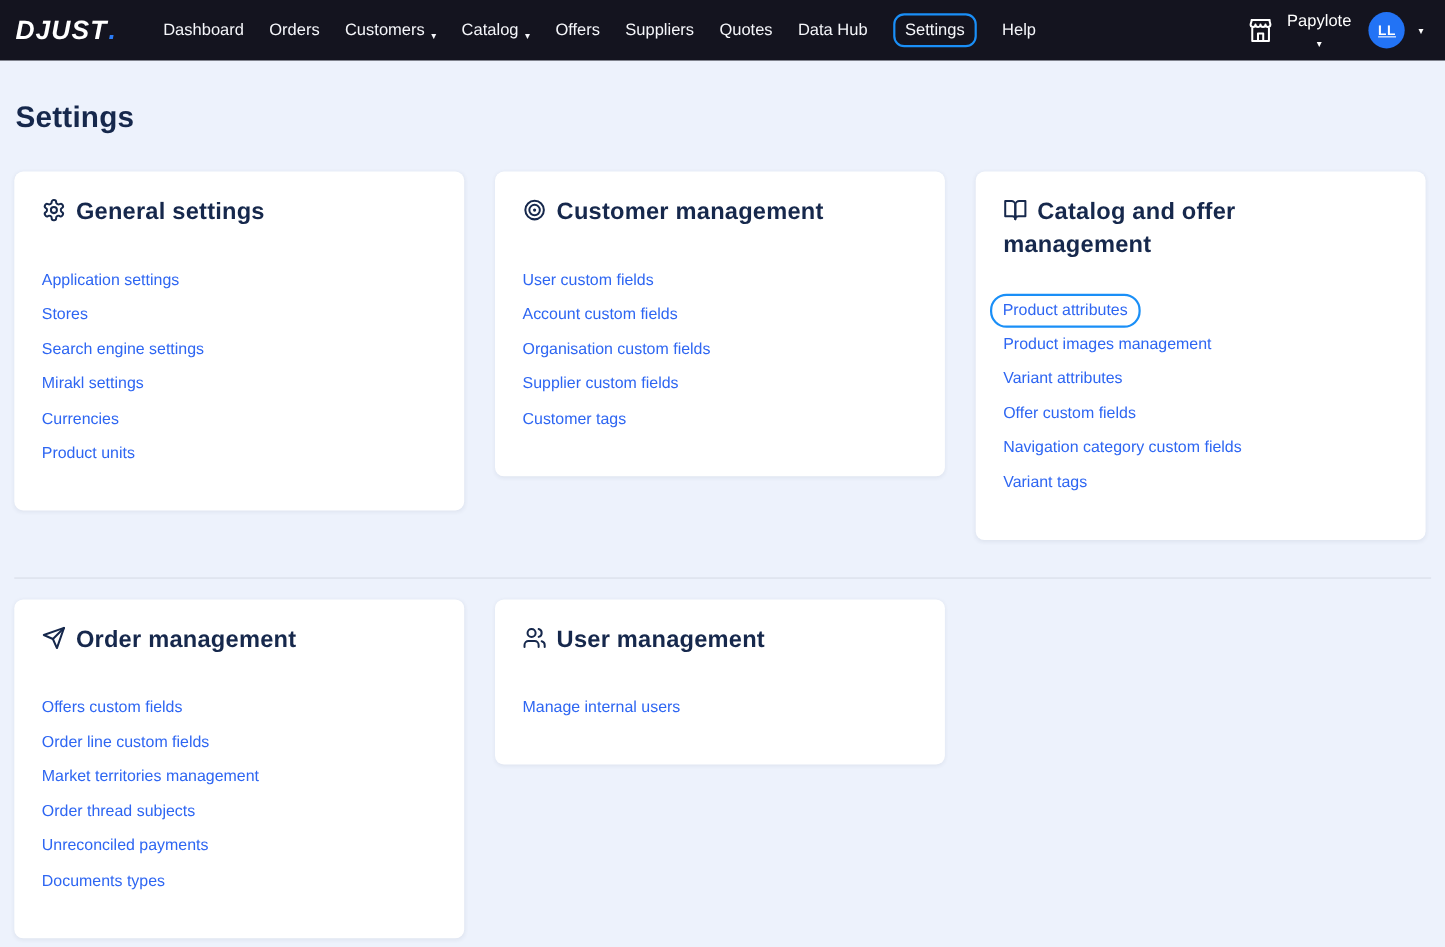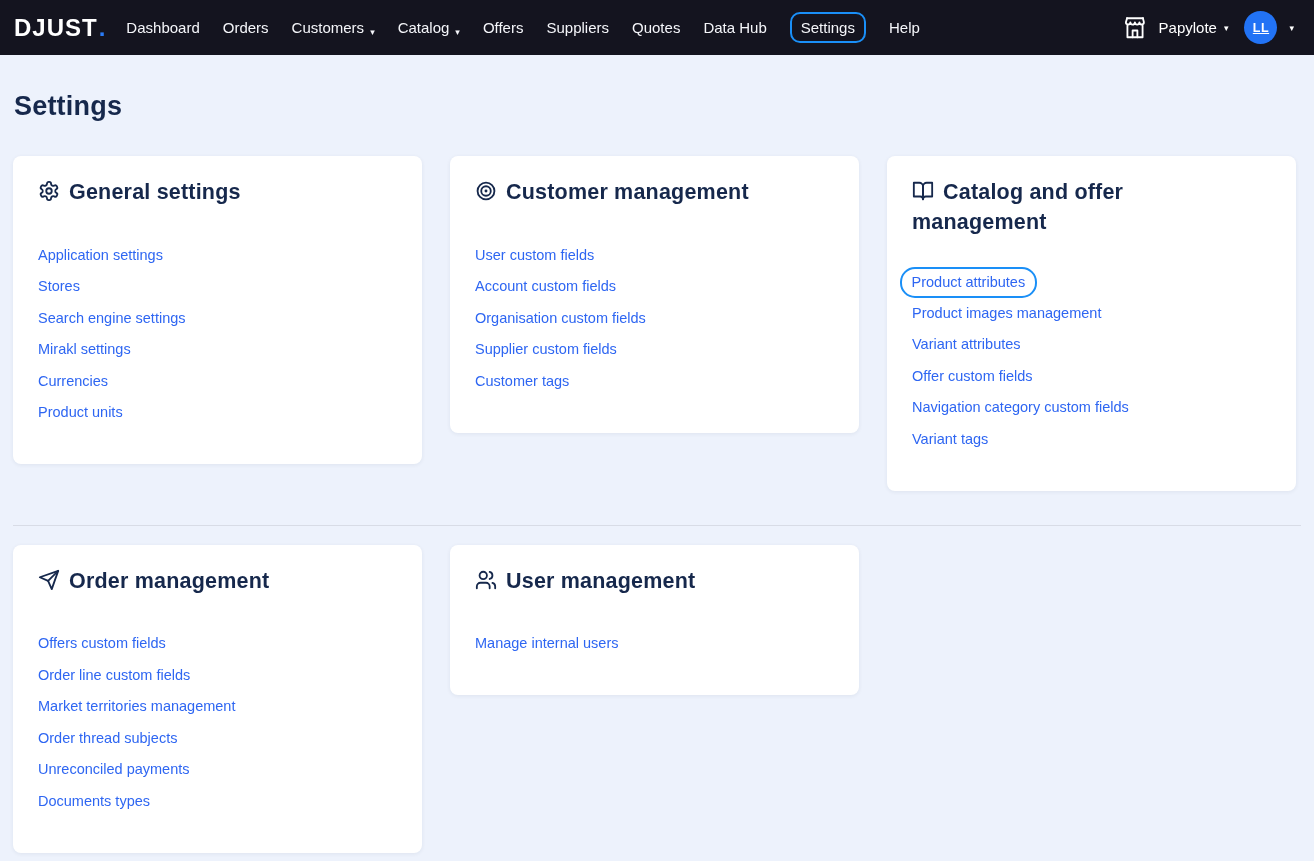--- a/index.html
+++ b/index.html
@@ -16,39 +16,40 @@
     -webkit-font-smoothing:antialiased;
   }
 
   
   .topbar{
     height:55px;background:var(--topbar-bg);
     display:flex;align-items:center;padding:0 20px 0 14px;
   }
   .logo{
     color:#fff;font-size:24px;font-weight:800;letter-spacing:1px;
-    margin-right:20px;cursor:pointer;white-space:nowrap;display:flex;align-items:baseline;
+    margin-right:42px;cursor:pointer;white-space:nowrap;display:flex;align-items:baseline;font-style:italic;
   }
   .logo-dot{color:var(--logo-dot);margin-left:1px;}
   .nav{display:flex;align-items:center;gap:23px;}
   .nav-item{
     color:var(--topbar-text);font-size:15px;font-weight:500;
     display:flex;align-items:flex-end;gap:6px;cursor:pointer;text-decoration:none;
     white-space:nowrap;
   }
   .nav-item.focused{
     border:2.5px solid var(--focus-ring);border-radius:10px;padding:5px 9px;
   }
   .caret{font-size:9px;line-height:1;position:relative;top:1px;color:inherit;}
   .topbar-right{margin-left:auto;display:flex;align-items:center;color:#fff;}
   .store-icon{display:flex;align-items:center;margin-right:11px;}
   .store-switcher{
     background:none;border:none;color:#fff;font-family:inherit;font-size:15px;
     font-weight:500;display:flex;align-items:center;gap:7px;cursor:pointer;padding:0;
     margin-right:16px;
+    flex-direction:column;
   }
   .avatar{
     width:33px;height:33px;border-radius:50%;background:var(--avatar-bg);
     color:#fff;font-size:12.5px;font-weight:700;display:flex;align-items:center;
     justify-content:center;cursor:pointer;letter-spacing:.5px;text-decoration:underline;
   }
   .user-caret{margin-left:12px;font-size:9px;cursor:pointer;}
 
   
   main{padding:0 13px;}

